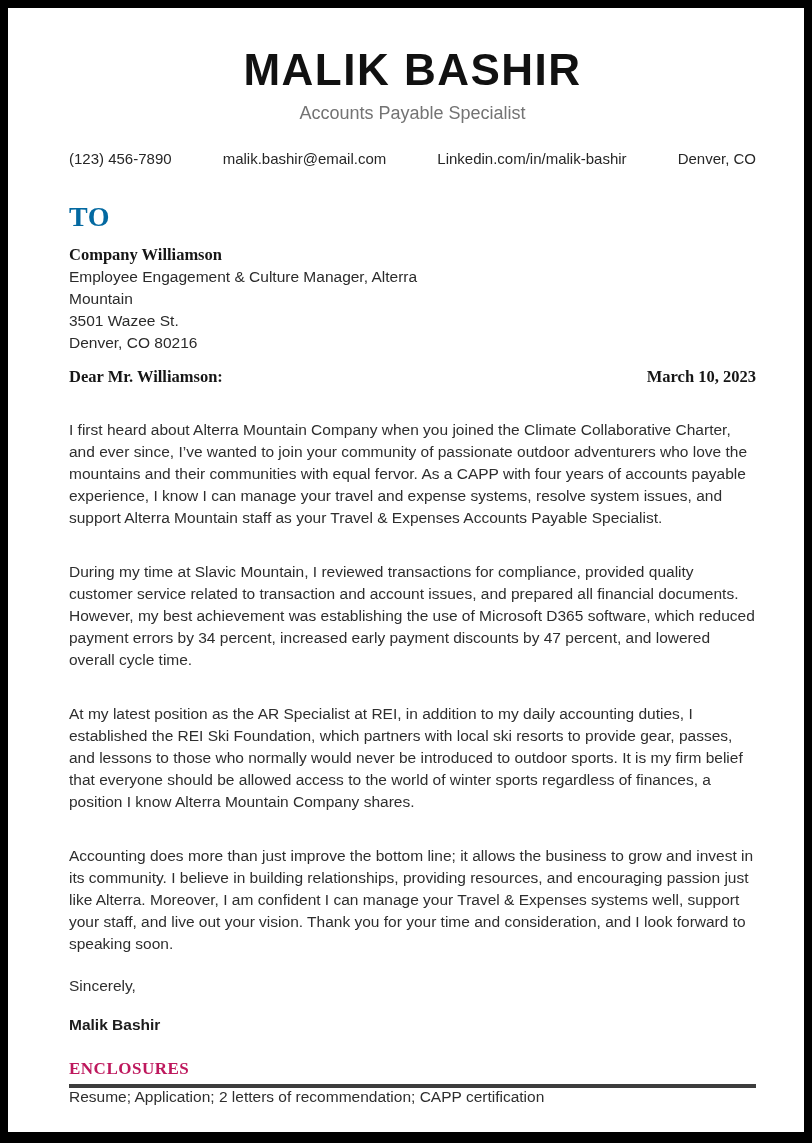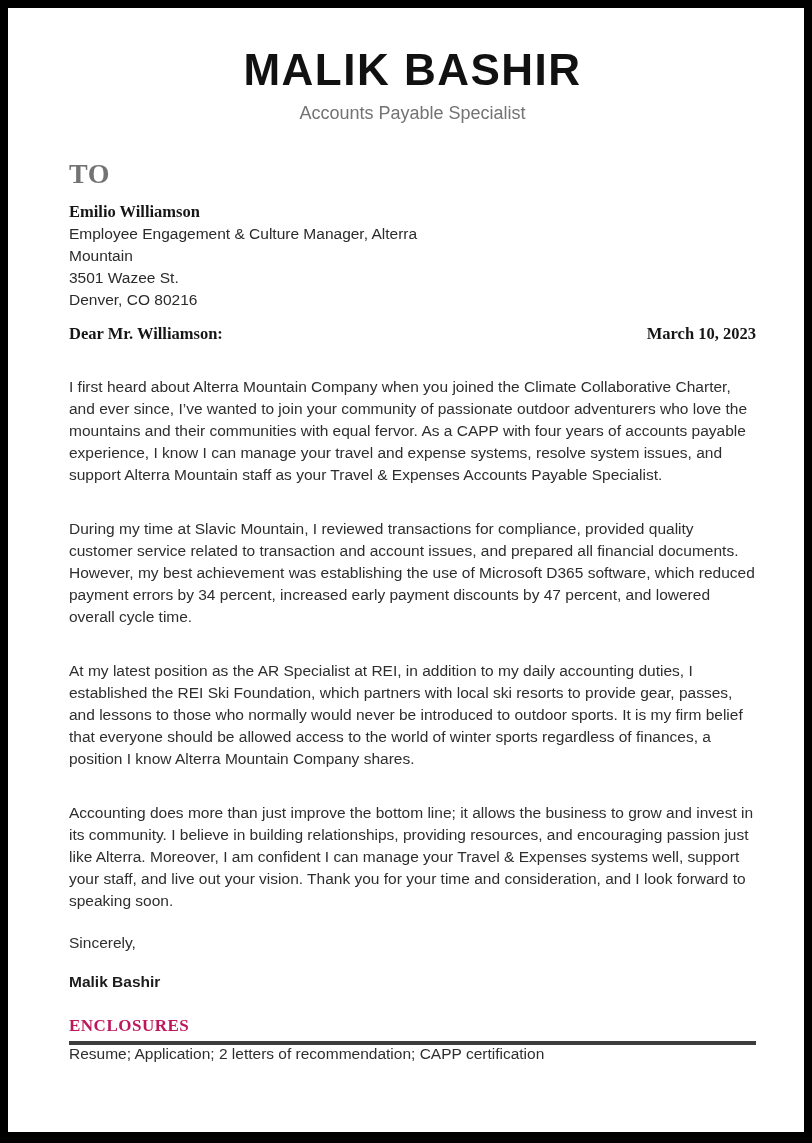--- a/index.html
+++ b/index.html
@@ -37,21 +37,21 @@
     justify-content: space-between;
     align-items: baseline;
     margin-top: 26px;
     font-size: 15px;
     color: #262626;
   }
   .to-heading {
     font-family: "Liberation Serif", "DejaVu Serif", serif;
     font-size: 28px;
     font-weight: 700;
-    color: #737373;
+    color: #0369a1;
     margin-top: 34px;
     letter-spacing: 0.5px;
   }
   .recipient-name {
     font-family: "Liberation Serif", "DejaVu Serif", serif;
     font-size: 16.5px;
     font-weight: 700;
     color: #161616;
     margin-top: 11px;
     line-height: 22px;
@@ -109,24 +109,30 @@
 </style>
 </head>
 <body>
 
 <div class="page">
   <div class="inner">
 
     <div class="name">MALIK BASHIR</div>
     <div class="job-title">Accounts Payable Specialist</div>
 
+    <div class="contact-row">
+      <span>(123) 456-7890</span>
+      <span>malik.bashir@email.com</span>
+      <span>Linkedin.com/in/malik-bashir</span>
+      <span>Denver, CO</span>
+    </div>
 
     <div class="to-heading">TO</div>
 
-    <div class="recipient-name">Emilio Williamson</div>
+    <div class="recipient-name">Company Williamson</div>
     <div class="address">
       <div>Employee Engagement &amp; Culture Manager, Alterra Mountain</div>
       <div>3501 Wazee St.</div>
       <div>Denver, CO 80216</div>
     </div>
 
     <div class="salutation-row">
       <span class="salutation">Dear Mr. Williamson:</span>
       <span class="letter-date">March 10, 2023</span>
     </div>

